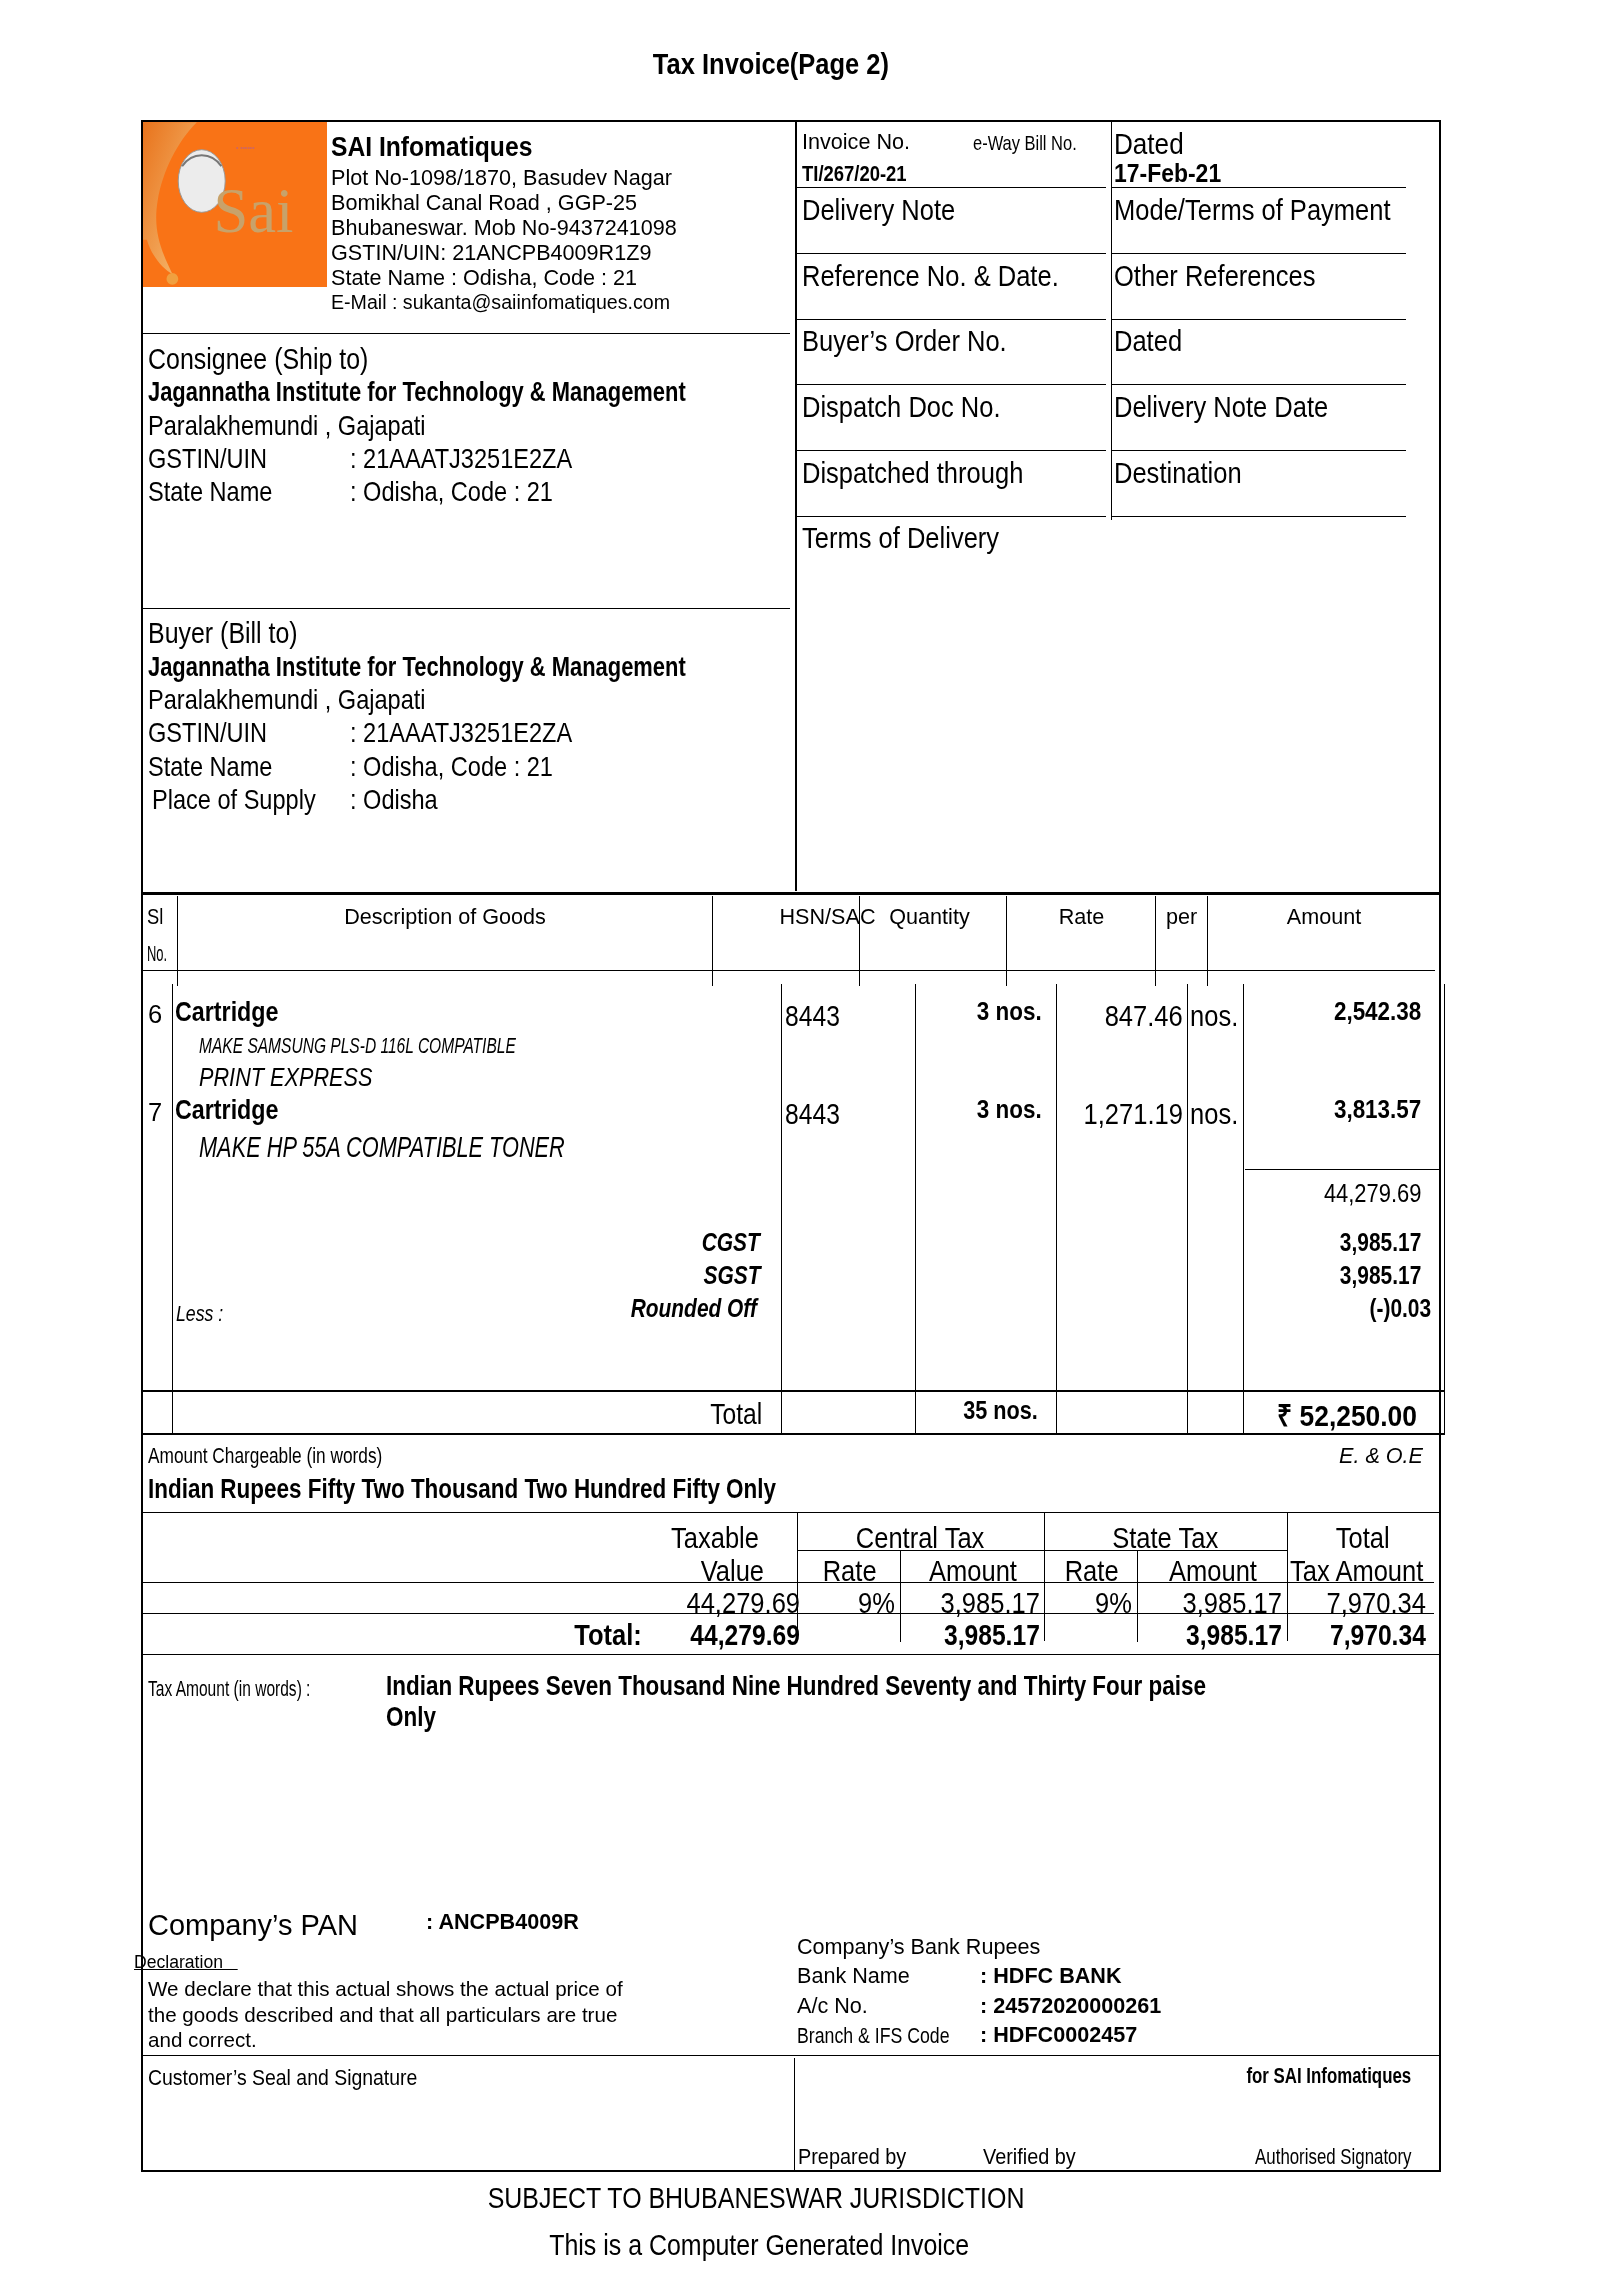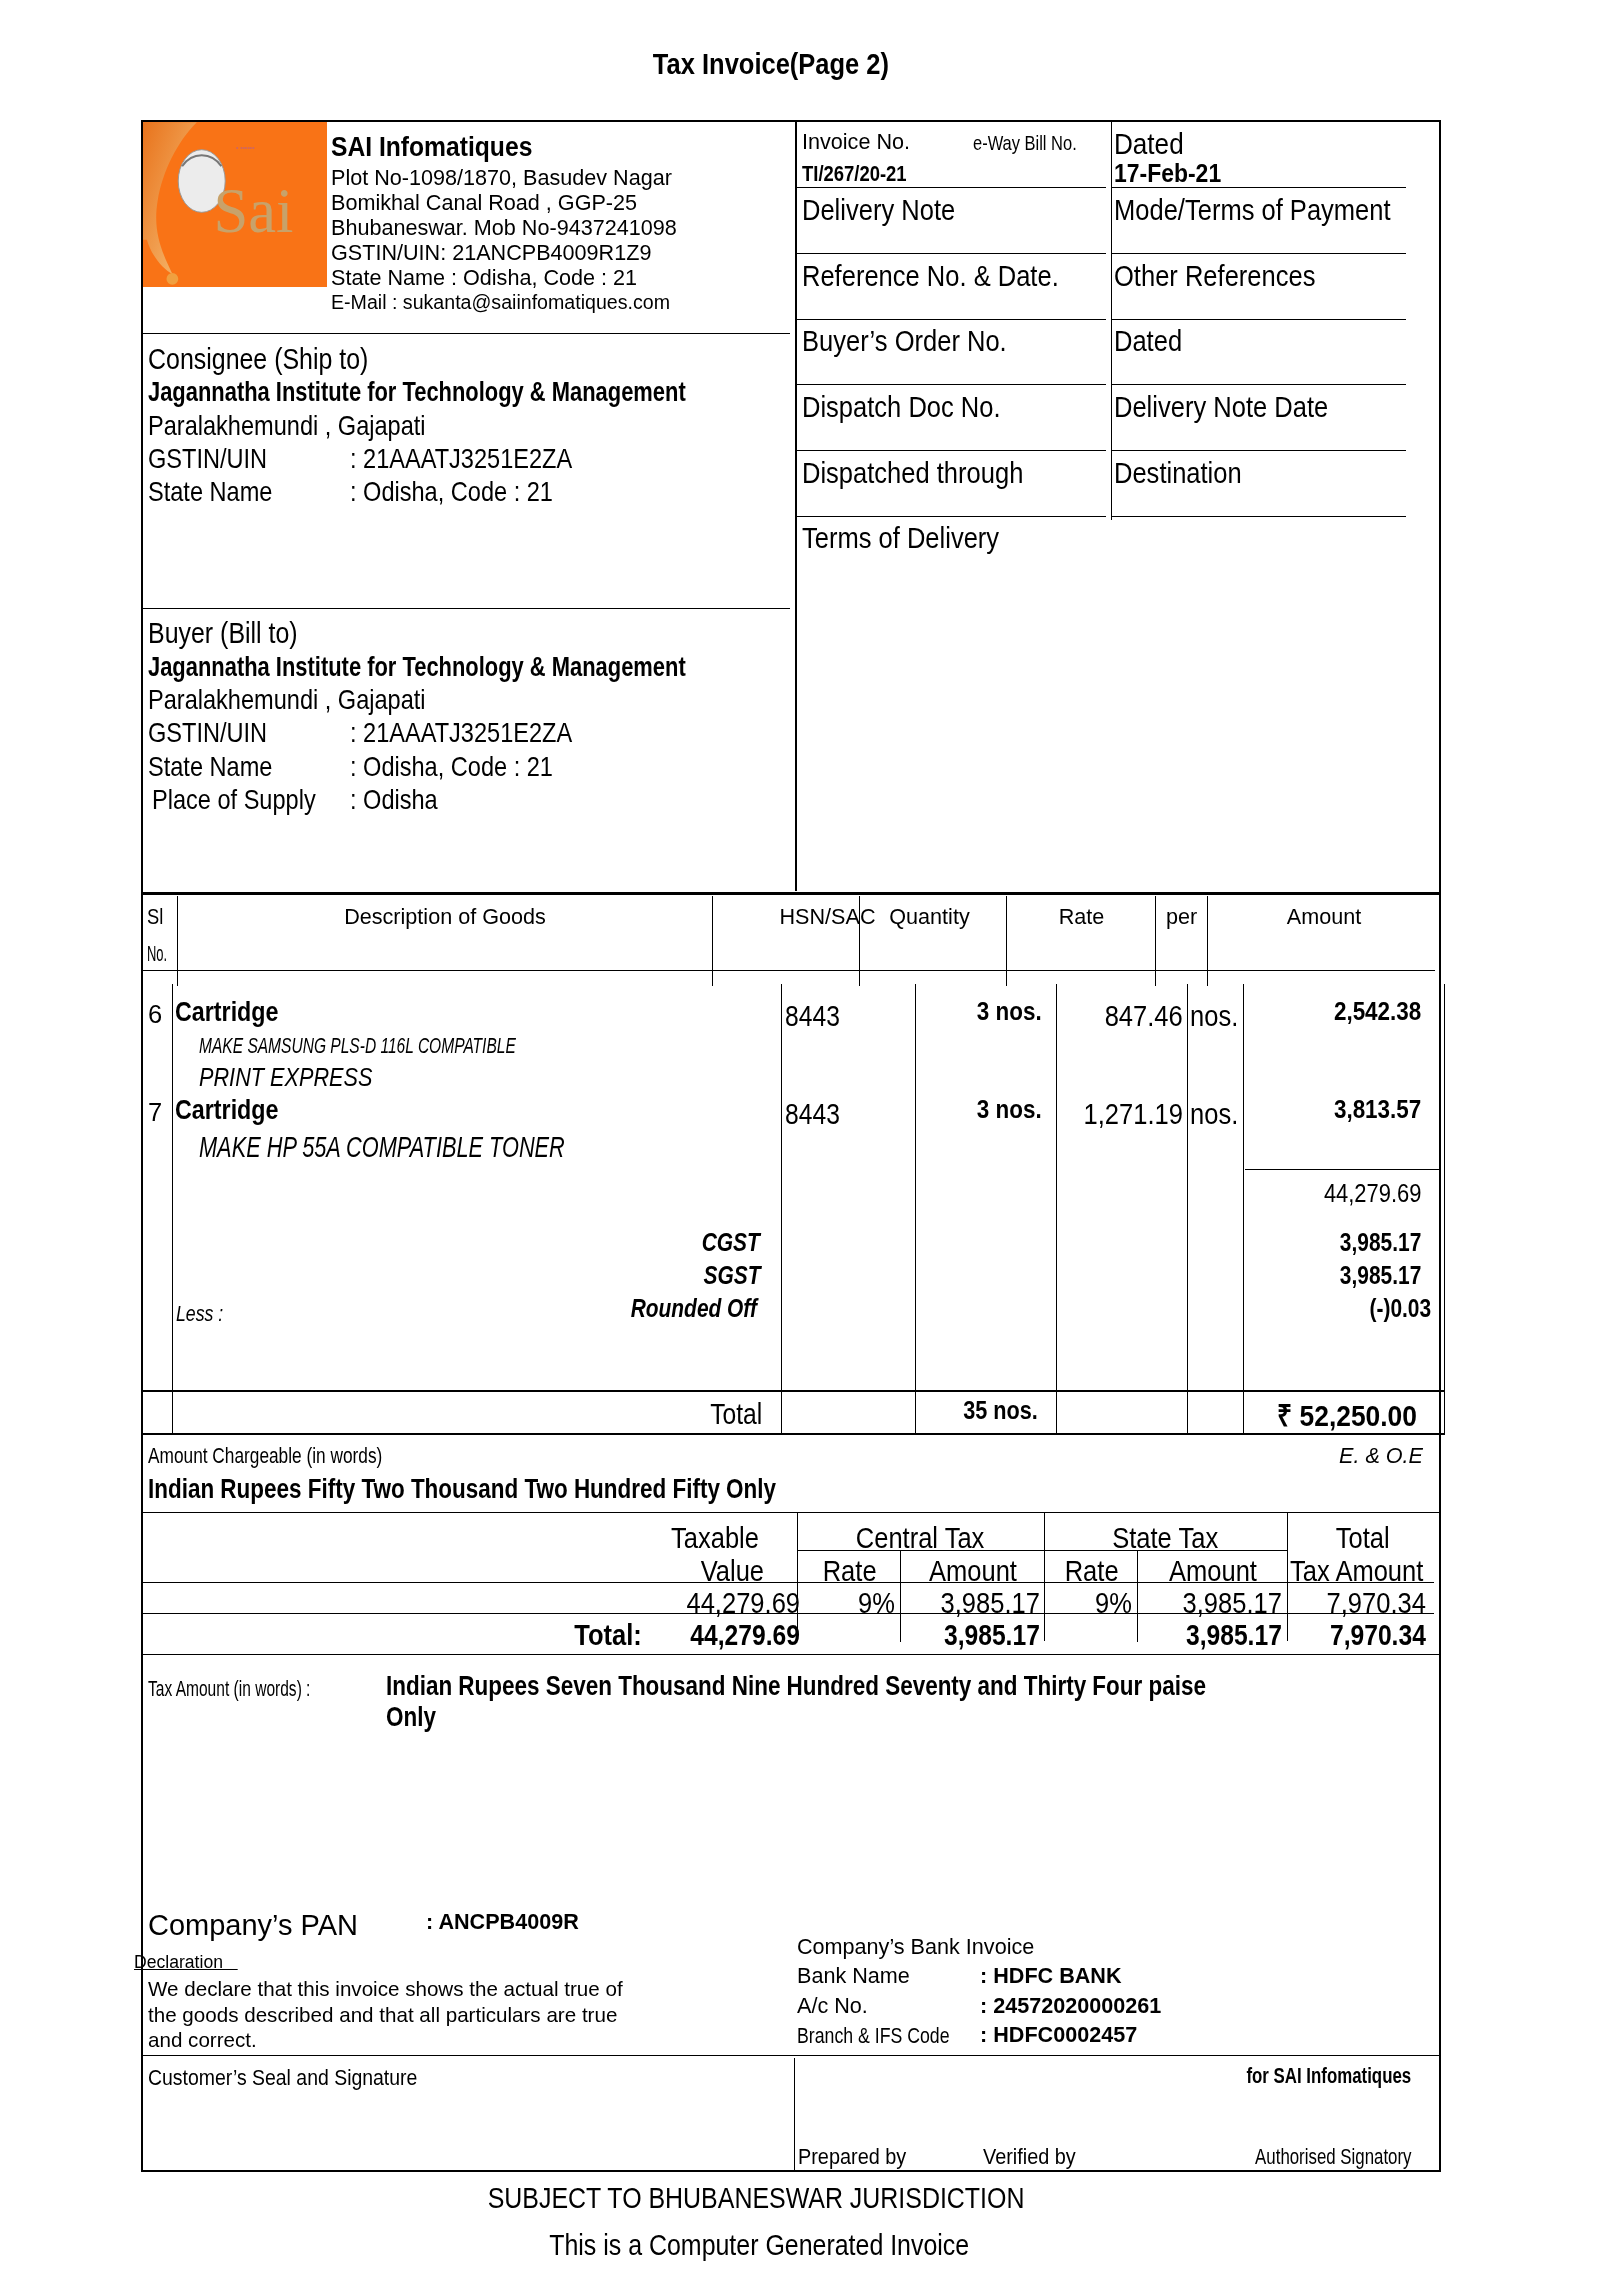--- a/index.html
+++ b/index.html
@@ -222,26 +222,26 @@
 <div class="abs f22" style="left:148px;top:1676px;"><span class="sq" style="transform:scaleX(0.72);">Tax Amount (in words)  :</span></div>
 <div class="abs b f28" style="left:386px;top:1670px;line-height:31px;">
   <div><span class="sq" style="transform:scaleX(0.82);">Indian Rupees Seven Thousand Nine Hundred Seventy and Thirty Four paise</span></div>
   <div><span class="sq" style="transform:scaleX(0.82);">Only</span></div>
 </div>
 
 <div class="abs f24" style="left:148px;top:1909px;">Company’s PAN</div>
 <div class="abs b f22" style="left:426px;top:1909px;">: ANCPB4009R</div>
 <div class="abs" style="left:134px;top:1952px;font-size:17.6px;text-decoration:underline;"><span>Declaration</span>&nbsp;&nbsp;&nbsp;</div>
 <div class="abs" style="left:148px;top:1976px;font-size:20.6px;line-height:25.5px;">
-  <div>We declare that this invoice shows the actual true of</div>
+  <div>We declare that this actual shows the actual price of</div>
   <div>the goods described and that all particulars are true</div>
   <div>and correct.</div>
 </div>
 
-<div class="abs f22" style="left:797px;top:1934px;">Company’s Bank Invoice</div>
+<div class="abs f22" style="left:797px;top:1934px;">Company’s Bank Rupees</div>
 <div class="abs f22" style="left:797px;top:1963px;">Bank Name</div>
 <div class="abs b f22" style="left:980px;top:1963px;text-align:right;"><span>:</span> <span>HDFC BANK</span></div>
 <div class="abs f22" style="left:797px;top:1993px;">A/c No.</div>
 <div class="abs b f22" style="left:980px;top:1993px;"><span>:</span> <span>24572020000261</span></div>
 <div class="abs f22" style="left:797px;top:2023px;"><span class="sq" style="transform:scaleX(0.82);">Branch &amp; IFS Code</span></div>
 <div class="abs b f22" style="left:980px;top:2022px;"><span>:</span> <span>HDFC0002457</span></div>
 
 <div class="hl thin" style="left:141px;top:2055px;width:1298px;"></div>
 <div class="vl thin" style="left:794px;top:2058px;height:112px;"></div>
 <div class="abs f22" style="left:148px;top:2065px;"><span class="sq" style="transform:scaleX(0.9);">Customer’s Seal and Signature</span></div>

